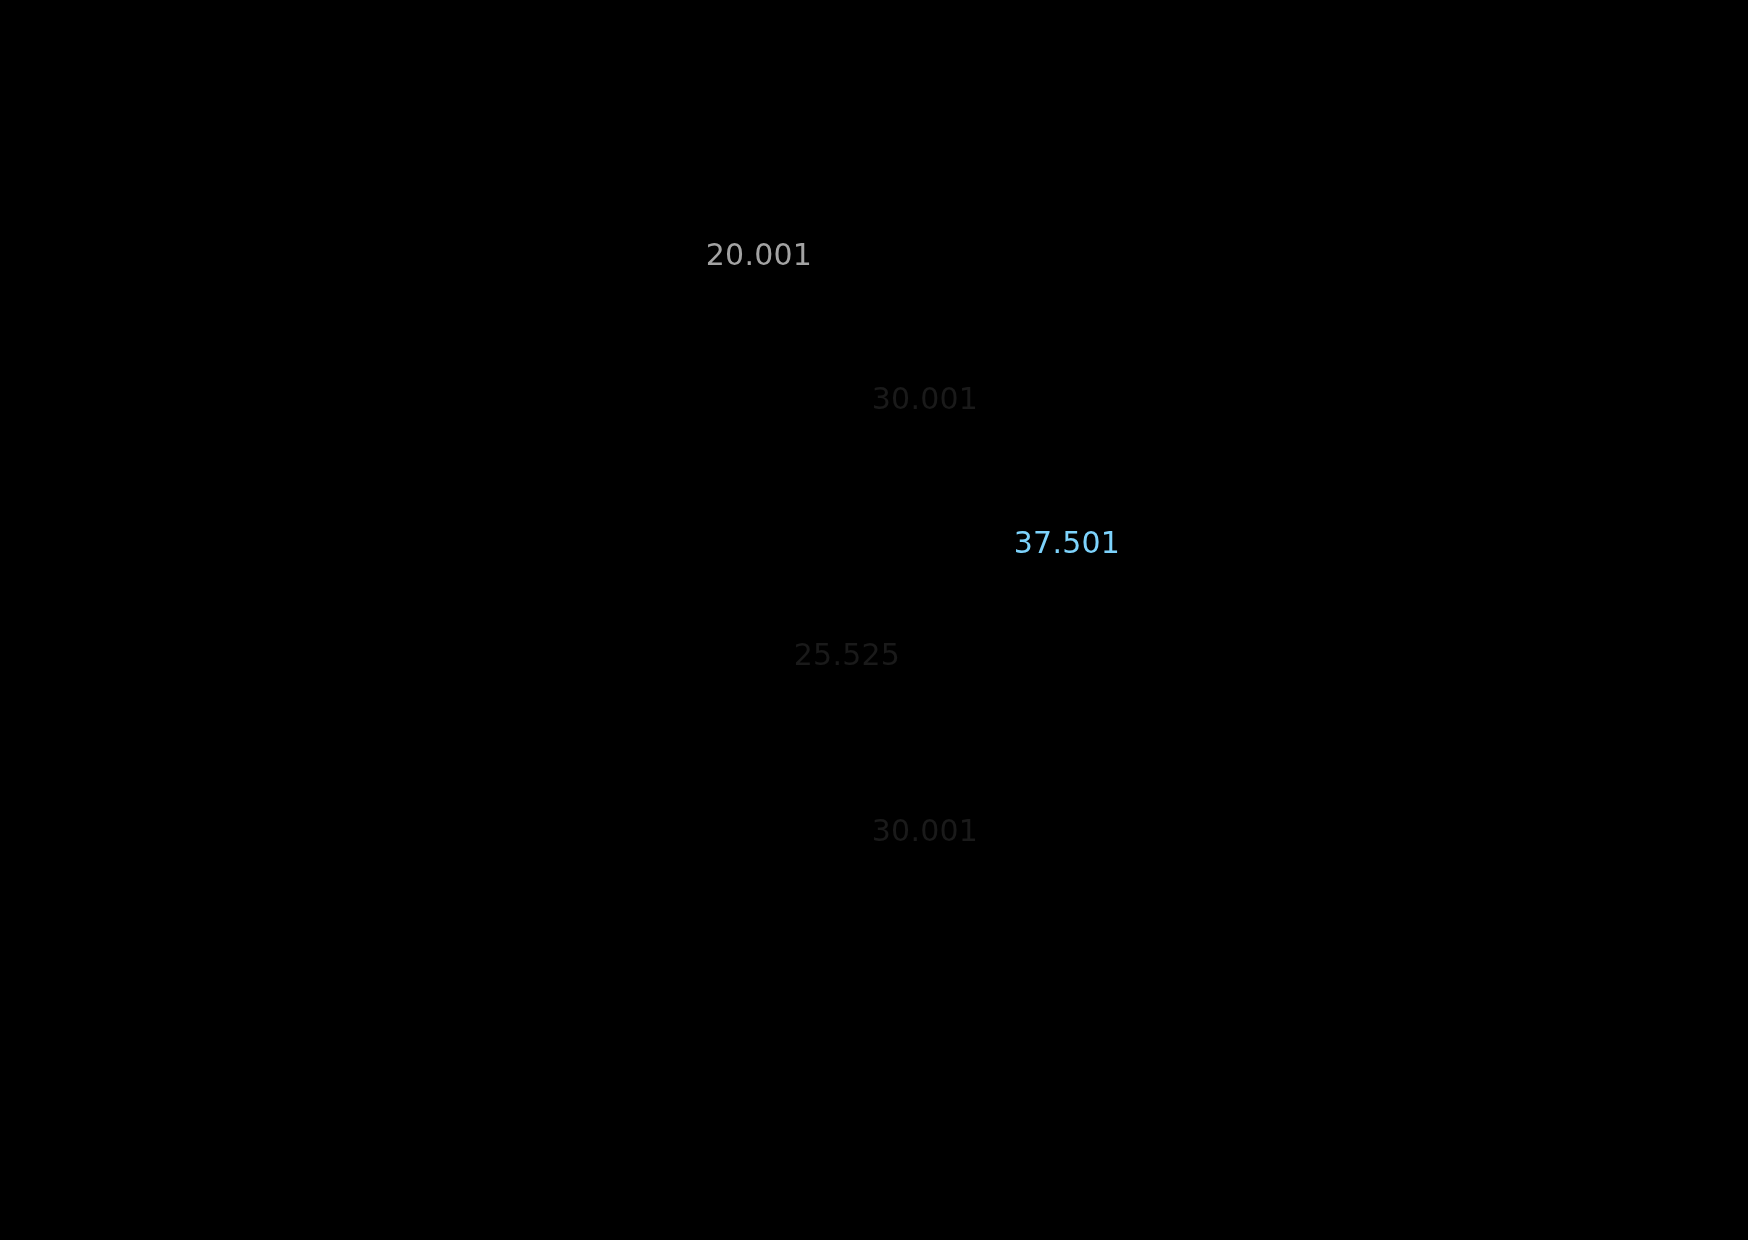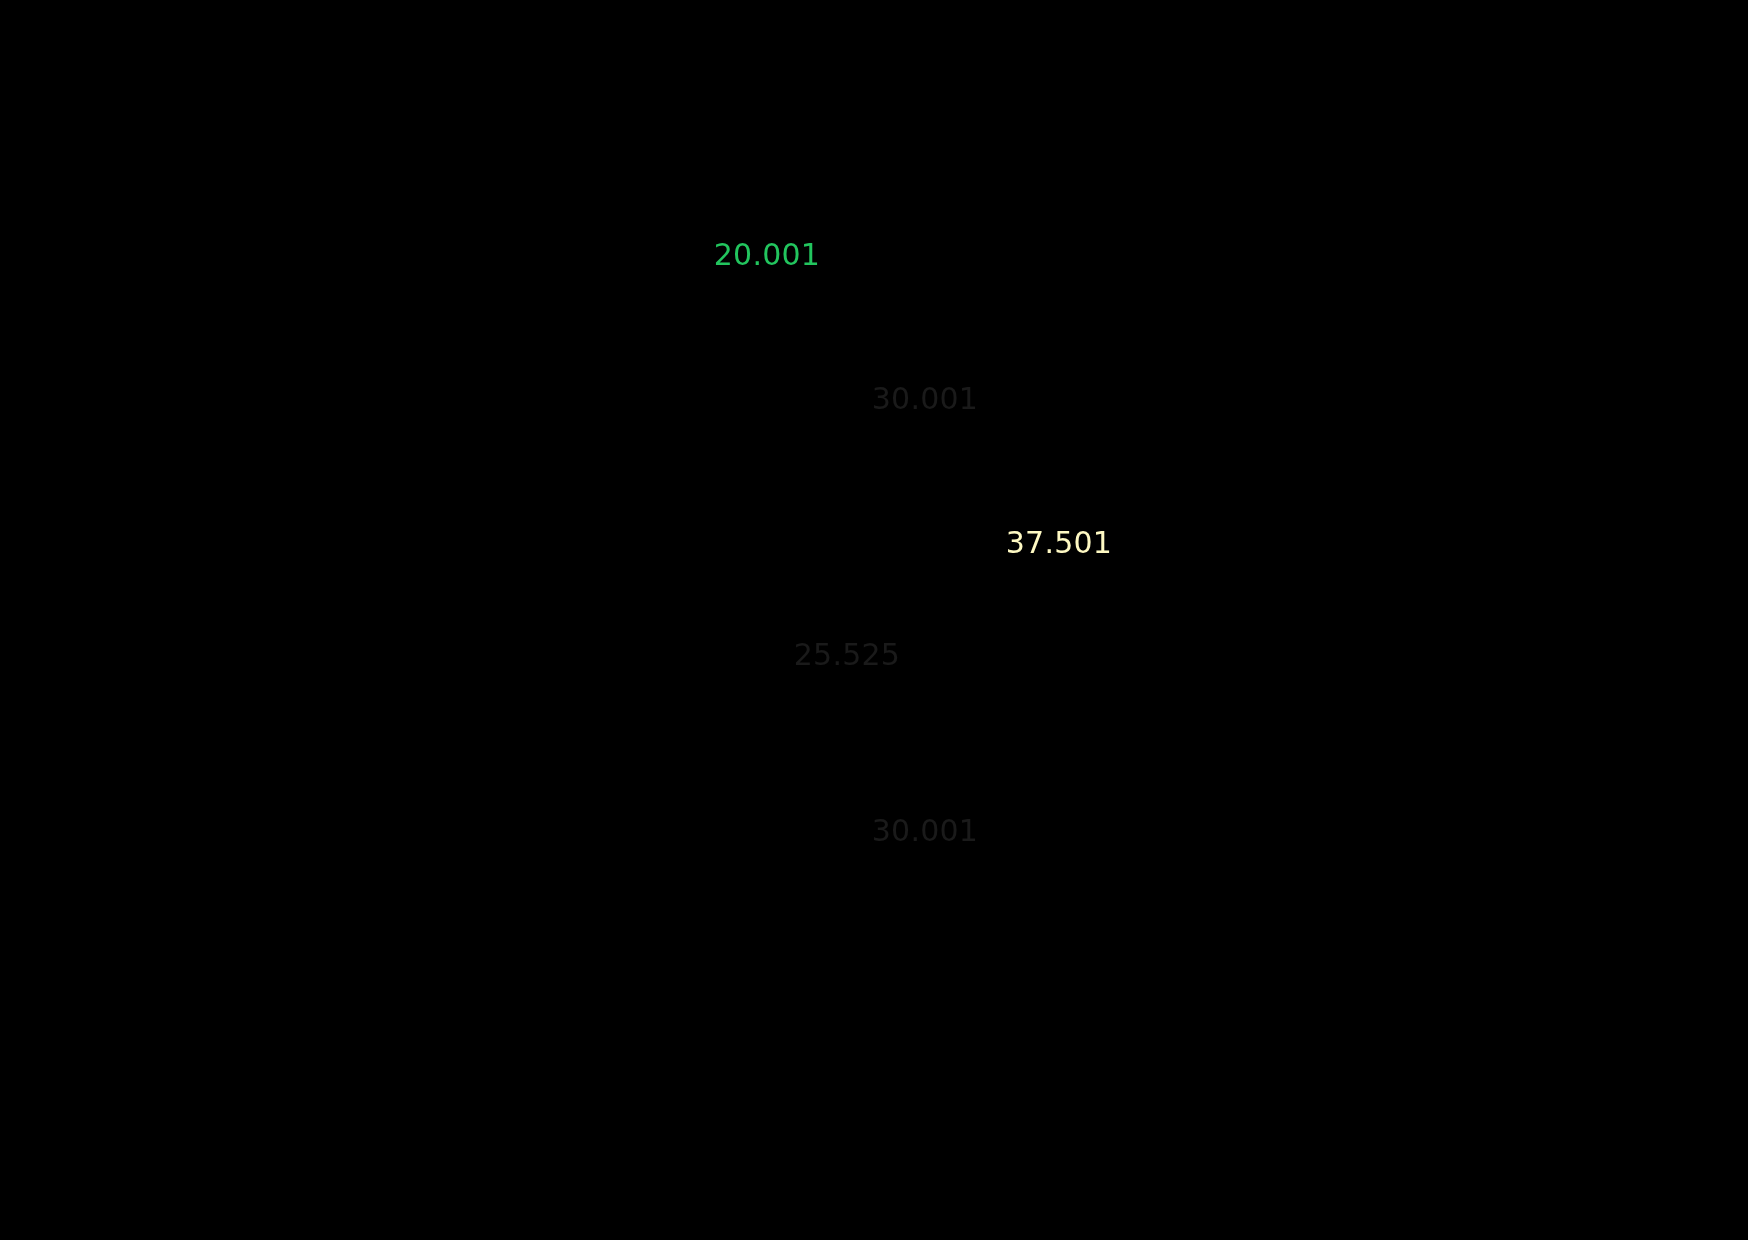--- a/index.html
+++ b/index.html
@@ -63,31 +63,31 @@
 </style>
 </head>
 <body>
 
 <div id="canvas" style="background: rgb(0, 0, 0);">
   <div class="plot">
     <div class="chart-title"></div>
 
     <div class="bar-row" id="row-0" style="left: 461px; top: 193px; width: 355px; height: 122px;">
       <div class="bar" style="background: rgb(217, 130, 94);"></div>
-      <div class="bar-label" style="color: #22c55e; left: 16px; width: 355px;">20.001</div>
+      <div class="bar-label" style="color: #a3a3a3; left: 8px; width: 355px;">20.001</div>
     </div>
 
     <div class="bar-row" id="row-1" style="left: 461px; top: 337px; width: 529px; height: 122px;">
       <div class="bar" style="background: rgb(217, 162, 78);"></div>
       <div class="bar-label" style="color: rgb(26, 26, 26); left: 0px; width: 529px;">30.001</div>
     </div>
 
     <div class="bar-row" id="row-2" style="left: 461px; top: 481px; width: 663px; height: 122px;">
       <div class="bar" style="background: rgb(207, 202, 92);"></div>
-      <div class="bar-label" style="color: #fef9c3; left: 0px; width: 663px; text-align: right;">37.501</div>
+      <div class="bar-label" style="color: #7dd3fc; left: 8px; width: 663px; text-align: right;">37.501</div>
     </div>
 
     <div class="bar-row" id="row-3" style="left: 461px; top: 593px; width: 451px; height: 122px;">
       <div class="bar" style="background: rgb(163, 225, 92);"></div>
       <div class="bar-label" style="color: rgb(26, 26, 26); left: 0px; width: 451px;">25.525</div>
     </div>
 
     <div class="bar-row" id="row-4" style="left: 461px; top: 769px; width: 529px; height: 122px;">
       <div class="bar" style="background: rgb(27, 214, 117);"></div>
       <div class="bar-label" style="color: rgb(26, 26, 26); left: 0px; width: 529px;">30.001</div>

